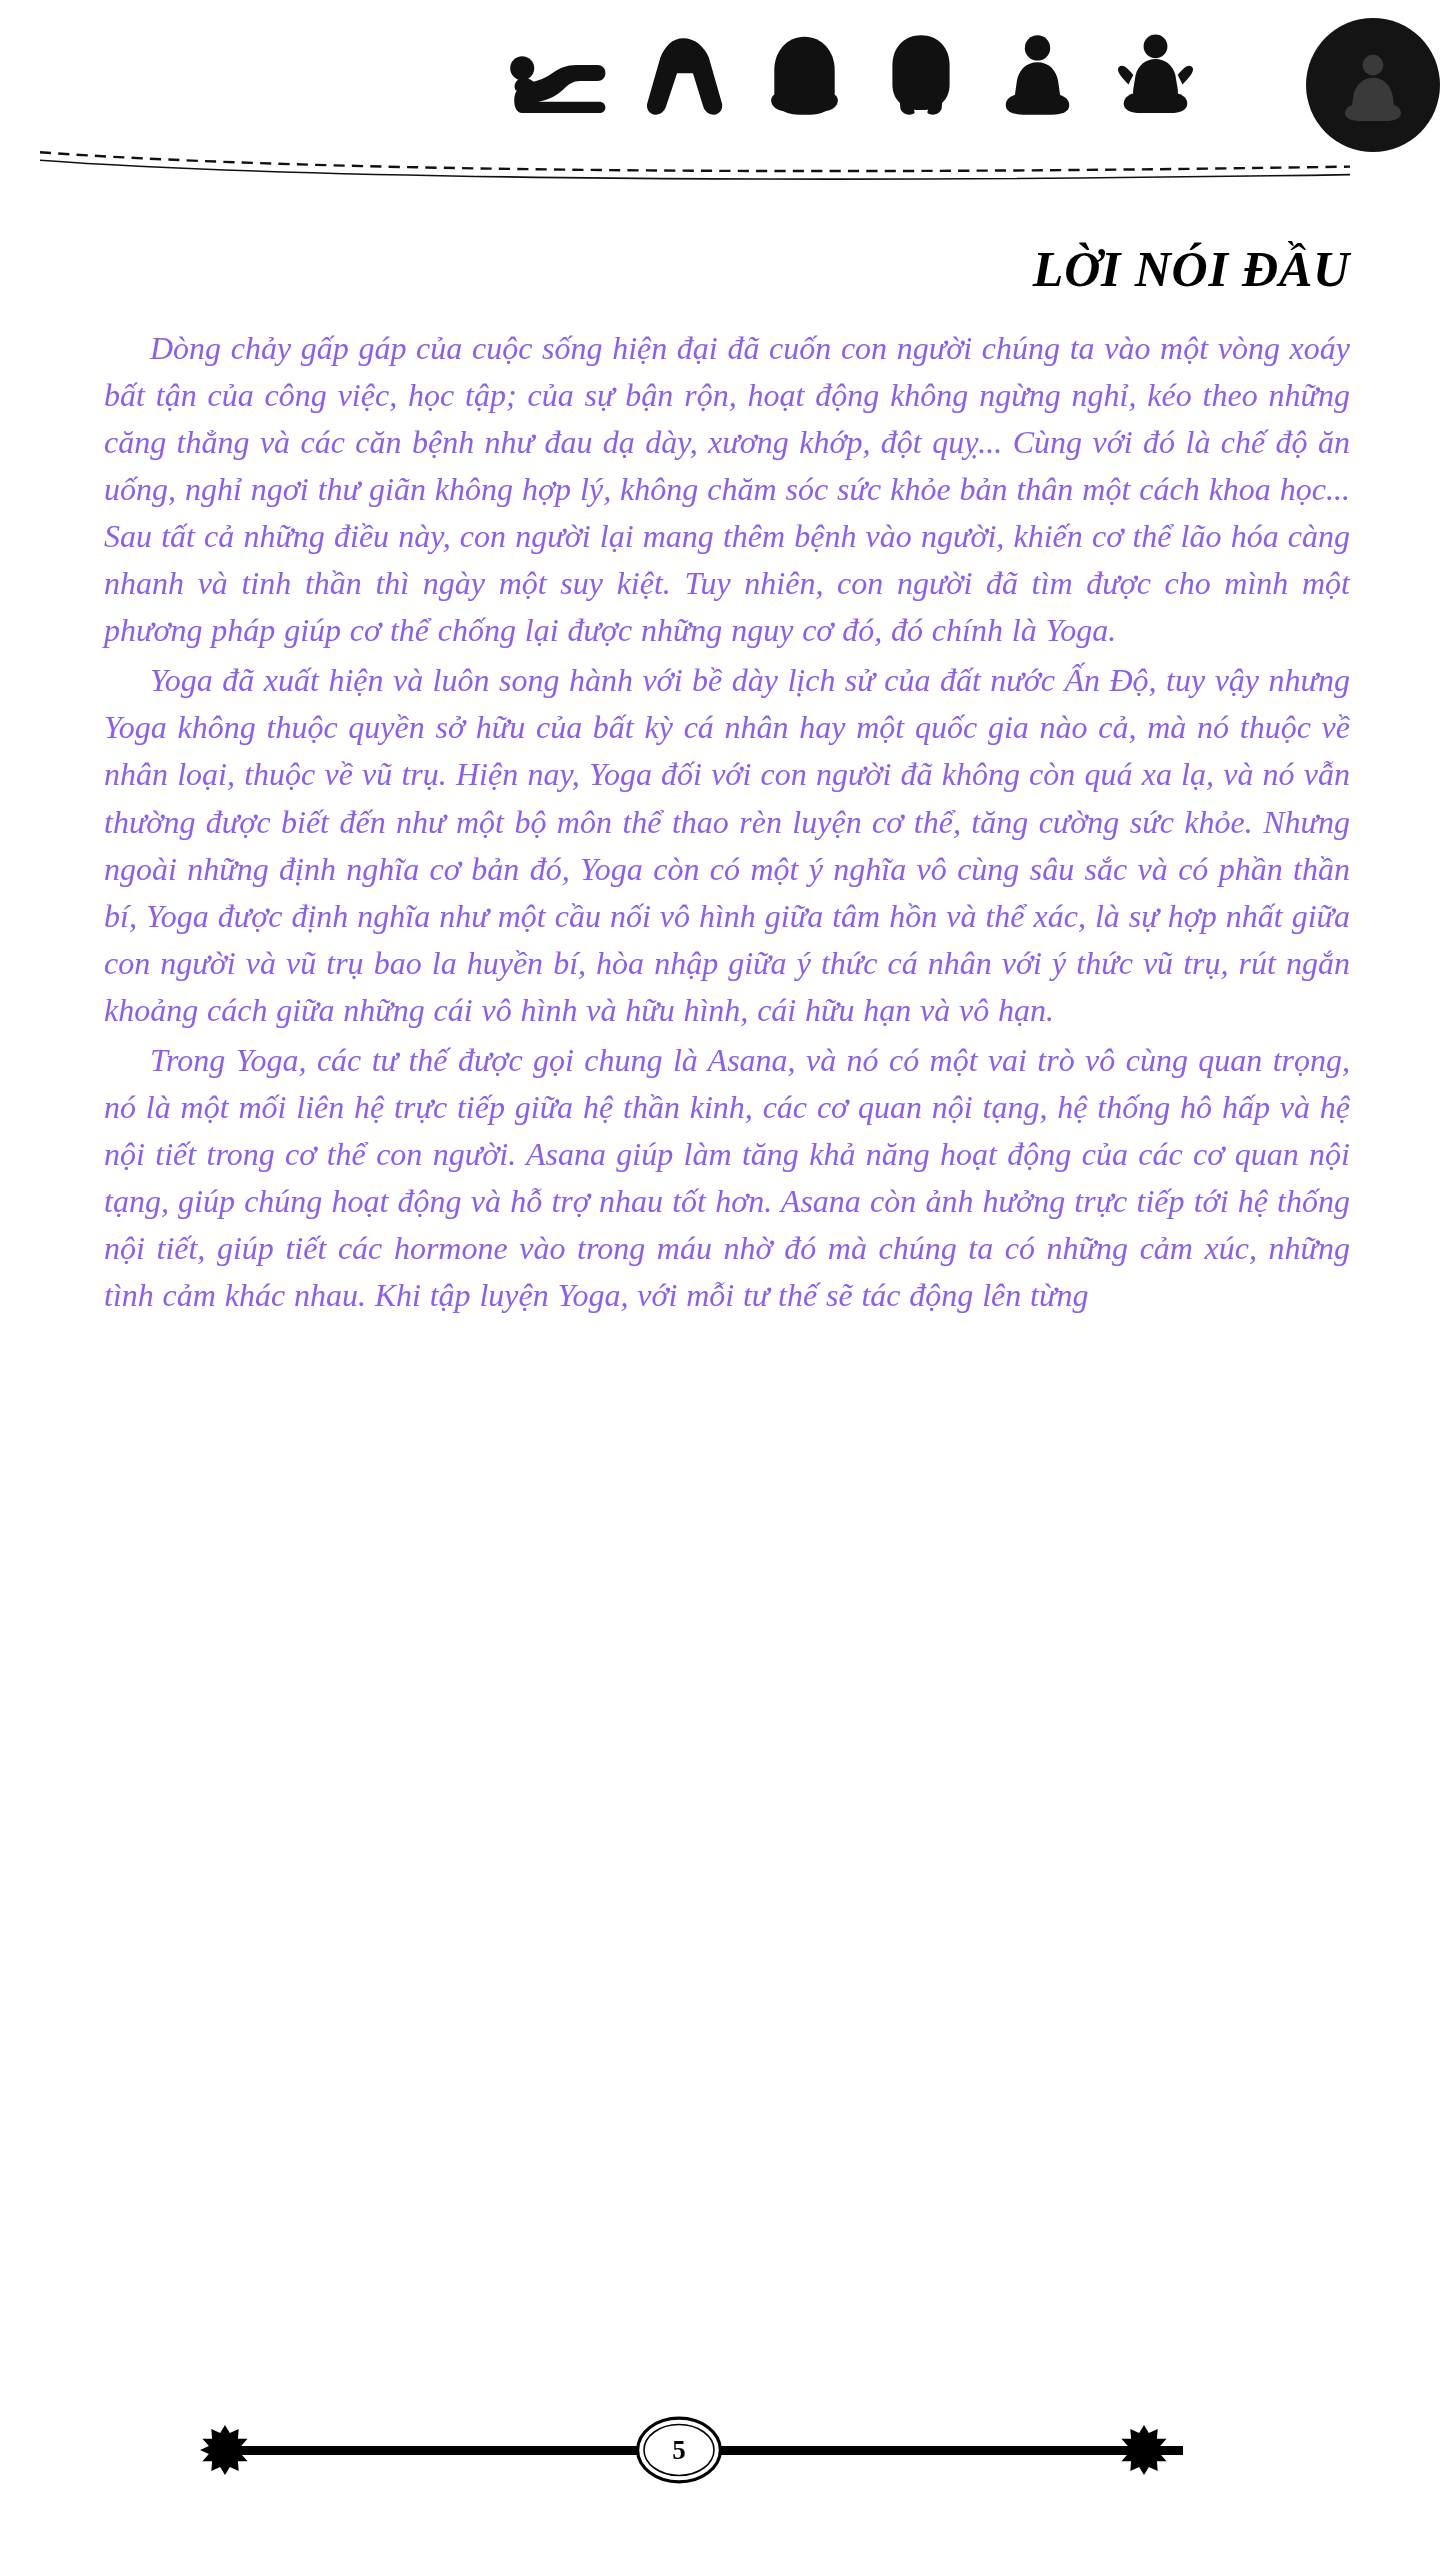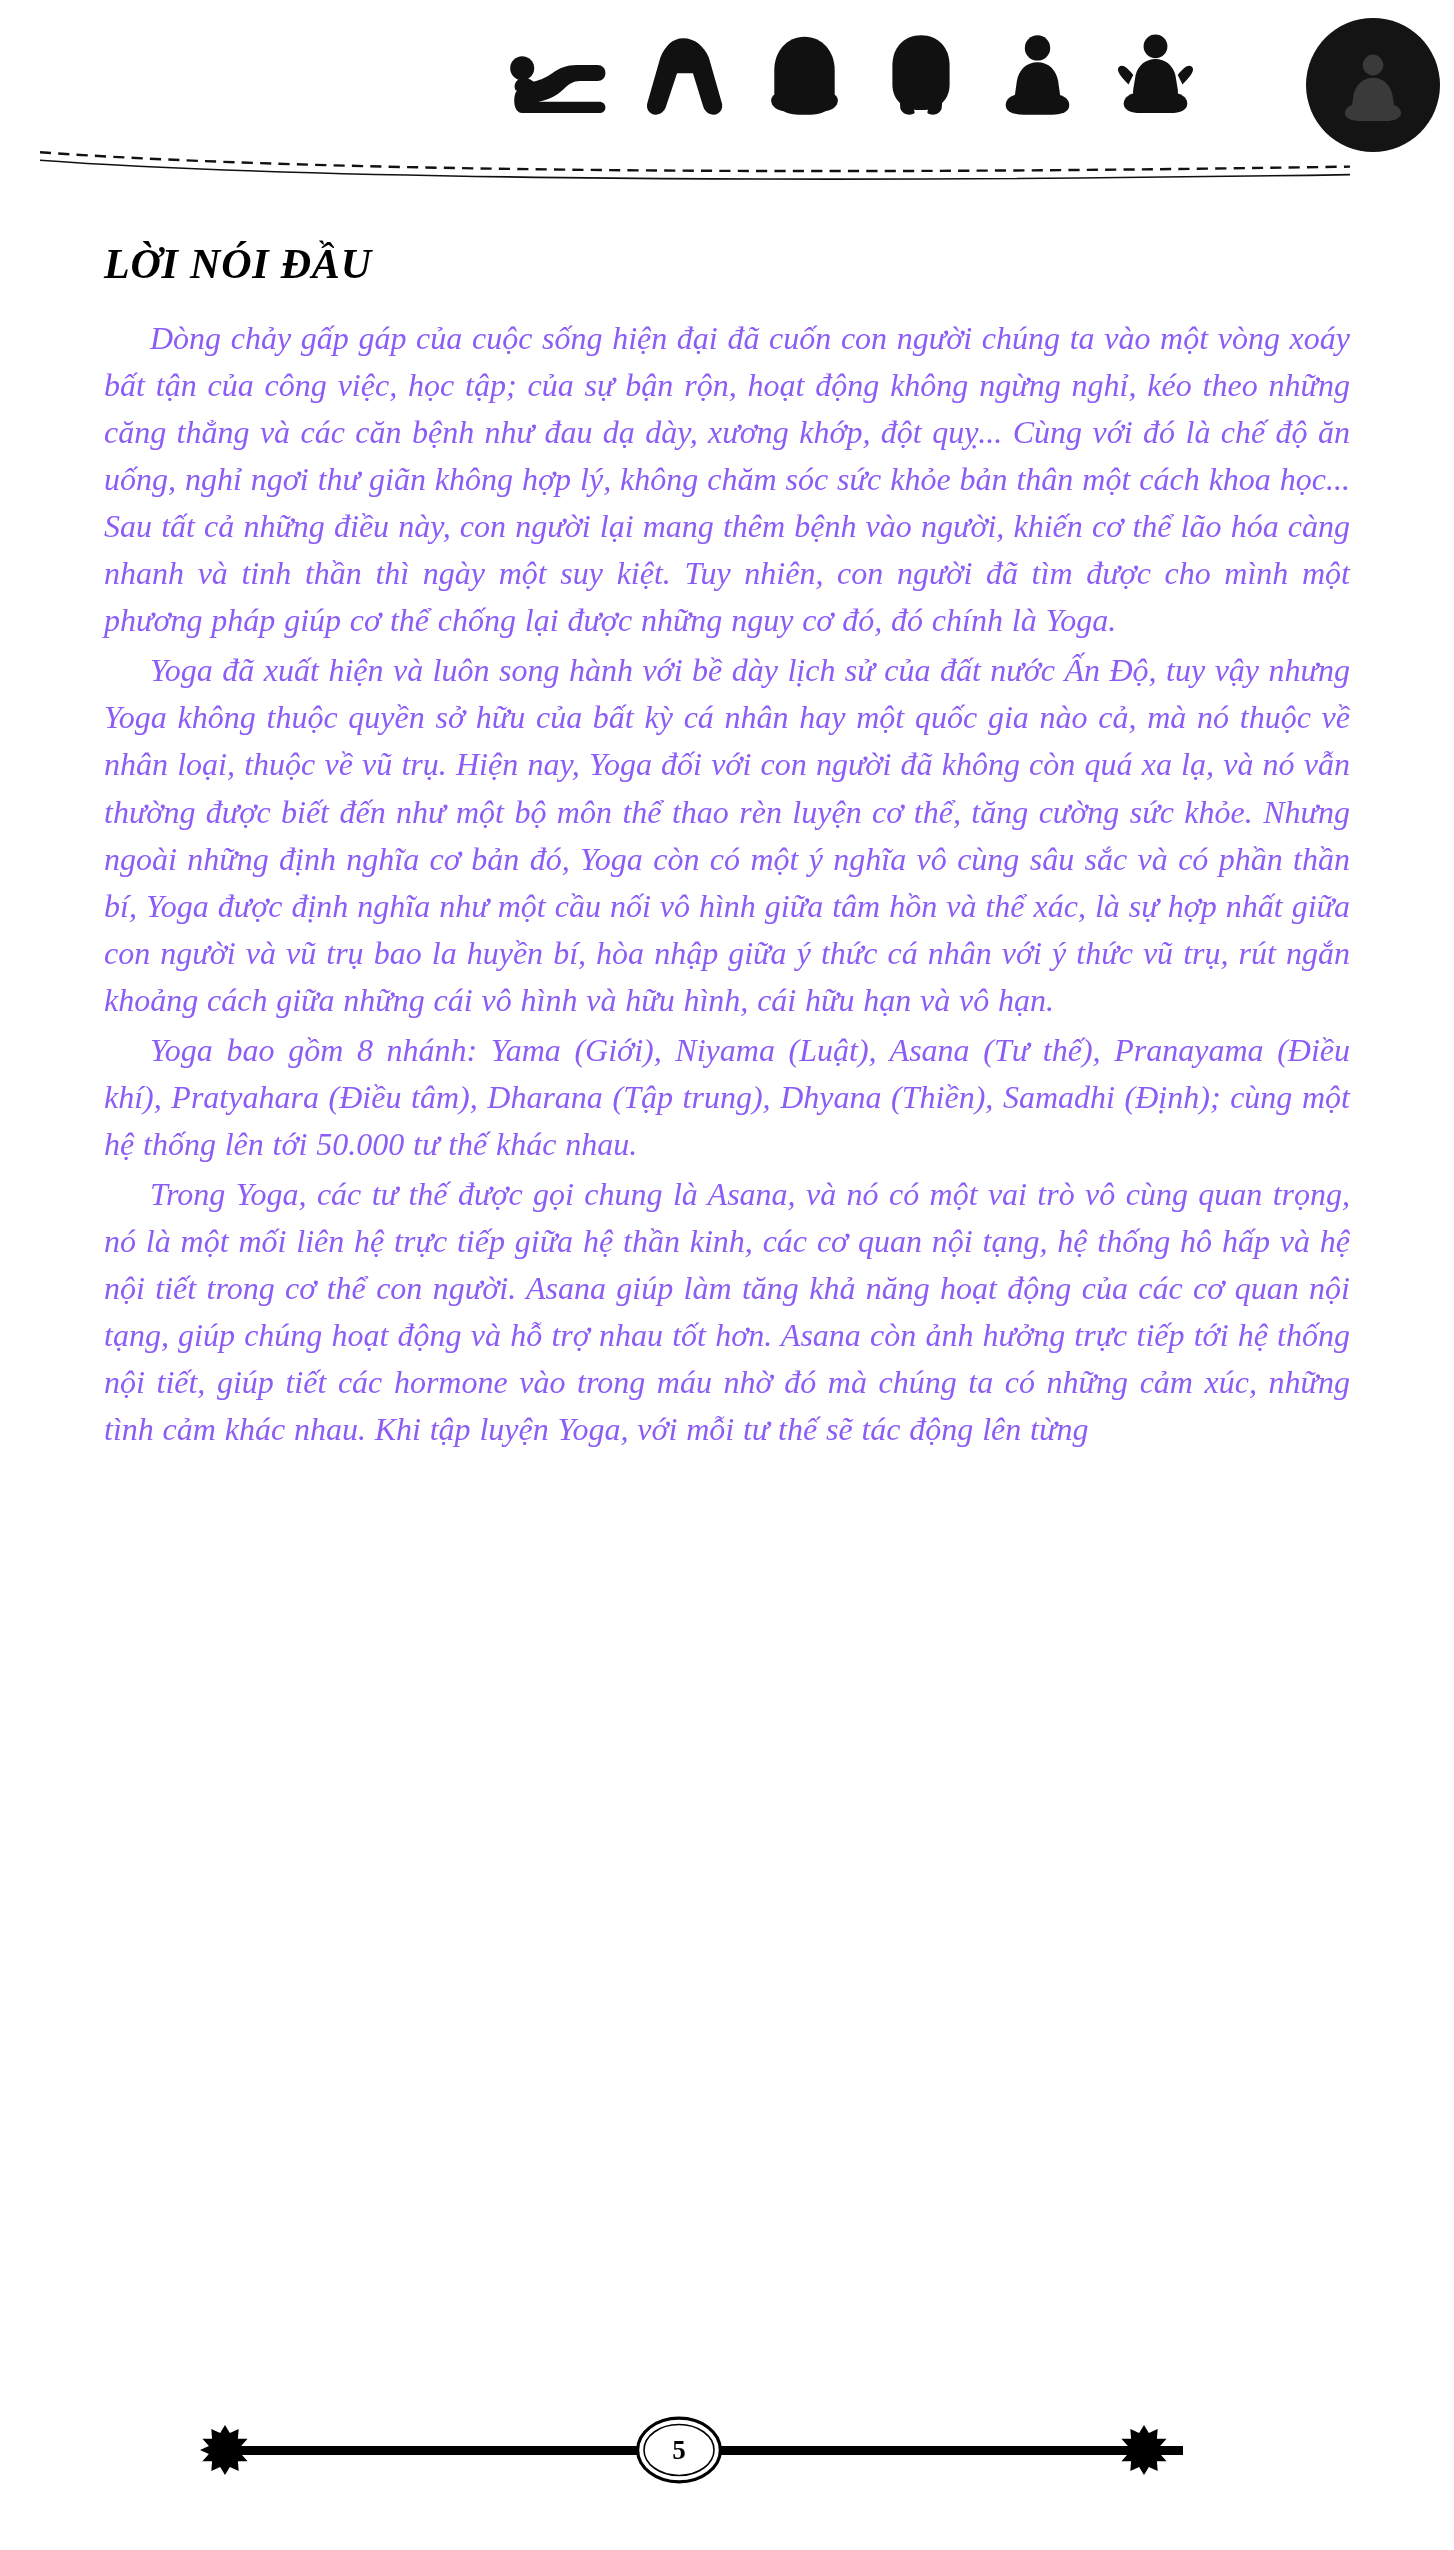--- a/index.html
+++ b/index.html
@@ -63,25 +63,25 @@
   }
 
   
   .content {
     position: absolute;
     left: 104px;
     top: 240px;
     width: 1246px;
   }
   .doc-title {
-    text-align: left;
+    text-align: right;
     font-family: "Liberation Serif", serif;
     font-weight: bold;
     font-style: italic;
-    font-size: 42px;
+    font-size: 50px;
     letter-spacing: 0.8px;
     margin: 0 0 27px 0;
     color: #000;
   }
   .para {
     font-family: "Liberation Serif", serif;
     font-style: italic;
     font-size: 32px;
     line-height: 1.47;
     text-align: justify;
@@ -193,21 +193,20 @@
       <path d="M0 4 C 300 26, 900 34, 1640 22" stroke="#111" stroke-width="3" fill="none" stroke-dasharray="14 9"></path>
       <path d="M0 14 C 300 36, 900 44, 1640 32" stroke="#111" stroke-width="2" fill="none"></path>
     </svg>
   </div>
 
   <div class="content">
     <h1 class="doc-title">LỜI NÓI ĐẦU</h1>
 
     <p class="para">Dòng chảy gấp gáp của cuộc sống hiện đại đã cuốn con người chúng ta vào một vòng xoáy bất tận của công việc, học tập; của sự bận rộn, hoạt động không ngừng nghỉ, kéo theo những căng thẳng và các căn bệnh như đau dạ dày, xương khớp, đột quỵ... Cùng với đó là chế độ ăn uống, nghỉ ngơi thư giãn không hợp lý, không chăm sóc sức khỏe bản thân một cách khoa học... Sau tất cả những điều này, con người lại mang thêm bệnh vào người, khiến cơ thể lão hóa càng nhanh và tinh thần thì ngày một suy kiệt. Tuy nhiên, con người đã tìm được cho mình một phương pháp giúp cơ thể chống lại được những nguy cơ đó, đó chính là Yoga.</p>
     <p class="para">Yoga đã xuất hiện và luôn song hành với bề dày lịch sử của đất nước Ấn Độ, tuy vậy nhưng Yoga không thuộc quyền sở hữu của bất kỳ cá nhân hay một quốc gia nào cả, mà nó thuộc về nhân loại, thuộc về vũ trụ. Hiện nay, Yoga đối với con người đã không còn quá xa lạ, và nó vẫn thường được biết đến như một bộ môn thể thao rèn luyện cơ thể, tăng cường sức khỏe. Nhưng ngoài những định nghĩa cơ bản đó, Yoga còn có một ý nghĩa vô cùng sâu sắc và có phần thần bí, Yoga được định nghĩa như một cầu nối vô hình giữa tâm hồn và thể xác, là sự hợp nhất giữa con người và vũ trụ bao la huyền bí, hòa nhập giữa ý thức cá nhân với ý thức vũ trụ, rút ngắn khoảng cách giữa những cái vô hình và hữu hình, cái hữu hạn và vô hạn.</p>
-    <p class="para">Yoga bao gồm 8 nhánh: Yama (Giới), Niyama (Luật), Asana (Tư thế), Pranayama (Điều khí), Pratyahara (Điều tâm), Dharana (Tập trung), Dhyana (Thiền), Samadhi (Định); cùng một hệ thống lên tới 50.000 tư thế khác nhau.</p>
     <p class="para">Trong Yoga, các tư thế được gọi chung là Asana, và nó có một vai trò vô cùng quan trọng, nó là một mối liên hệ trực tiếp giữa hệ thần kinh, các cơ quan nội tạng, hệ thống hô hấp và hệ nội tiết trong cơ thể con người. Asana giúp làm tăng khả năng hoạt động của các cơ quan nội tạng, giúp chúng hoạt động và hỗ trợ nhau tốt hơn. Asana còn ảnh hưởng trực tiếp tới hệ thống nội tiết, giúp tiết các hormone vào trong máu nhờ đó mà chúng ta có những cảm xúc, những tình cảm khác nhau. Khi tập luyện Yoga, với mỗi tư thế sẽ tác động lên từng</p>
   </div>
 
   <div class="footer">
     <div class="footer-bar"></div>
 
     <svg class="footer-star left" viewBox="0 0 62 62" fill="#000">
       <path d="M31 0 L37 10 L48 5 L47 17 L59 17 L51 26 L62 31 L51 36 L59 45 L47 45 L48 57 L37 52 L31 62 L25 52 L14 57 L15 45 L3 45 L11 36 L0 31 L11 26 L3 17 L15 17 L14 5 L25 10 Z"></path>
     </svg>
 

